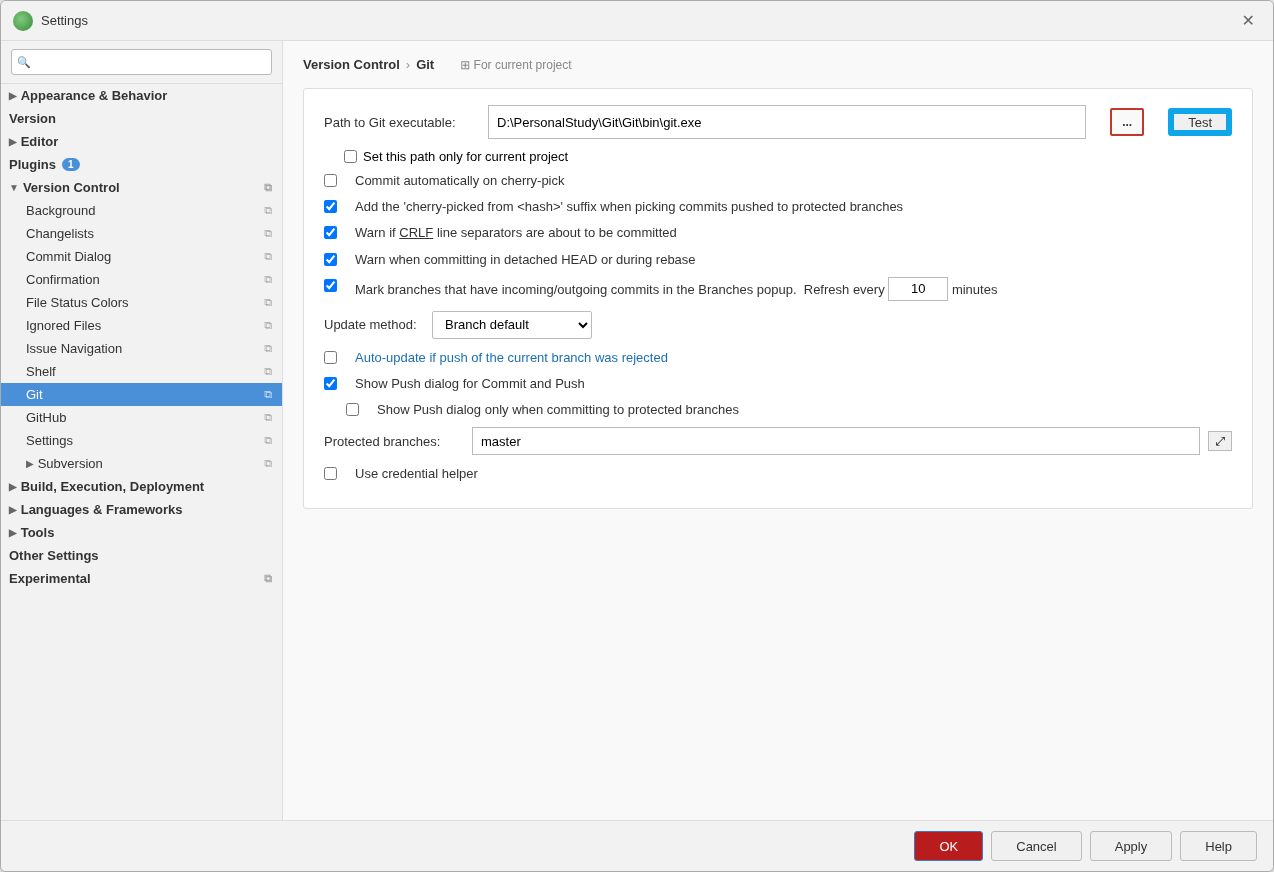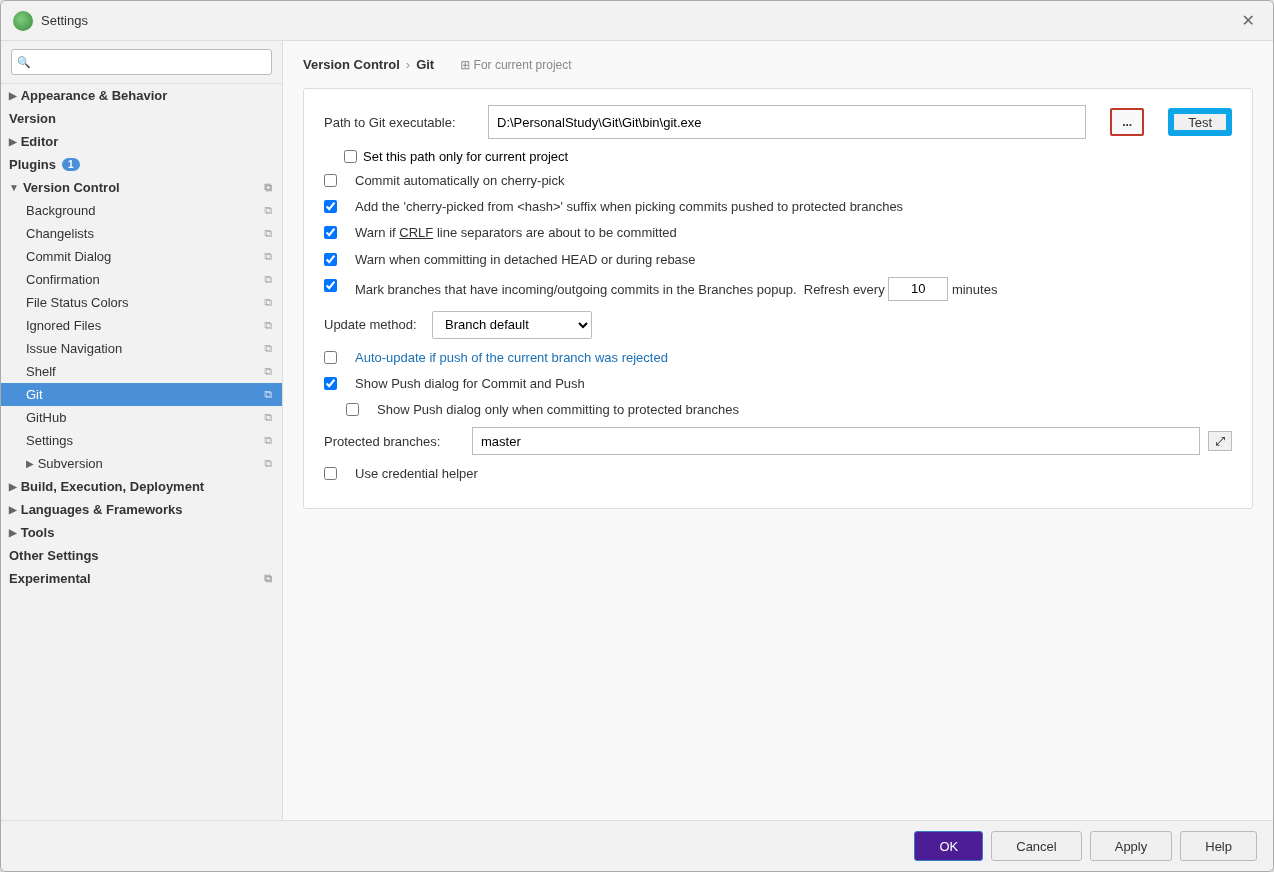--- a/index.html
+++ b/index.html
@@ -287,21 +287,21 @@
       justify-content: flex-end;
       padding: 10px 16px;
       gap: 8px;
       border-top: 1px solid #ddd;
       background: #f2f2f2;
       flex-shrink: 0;
     }
     .btn-ok {
       height: 30px;
       padding: 0 24px;
-      background: #4c1d95;
+      background: #b91c1c;
       color: white;
       border: 1px solid #3a7bc8;
       cursor: pointer;
       font-size: 13px;
       border-radius: 3px;
     }
     .btn-cancel, .btn-apply, .btn-help {
       height: 30px;
       padding: 0 24px;
       background: #f0f0f0;

